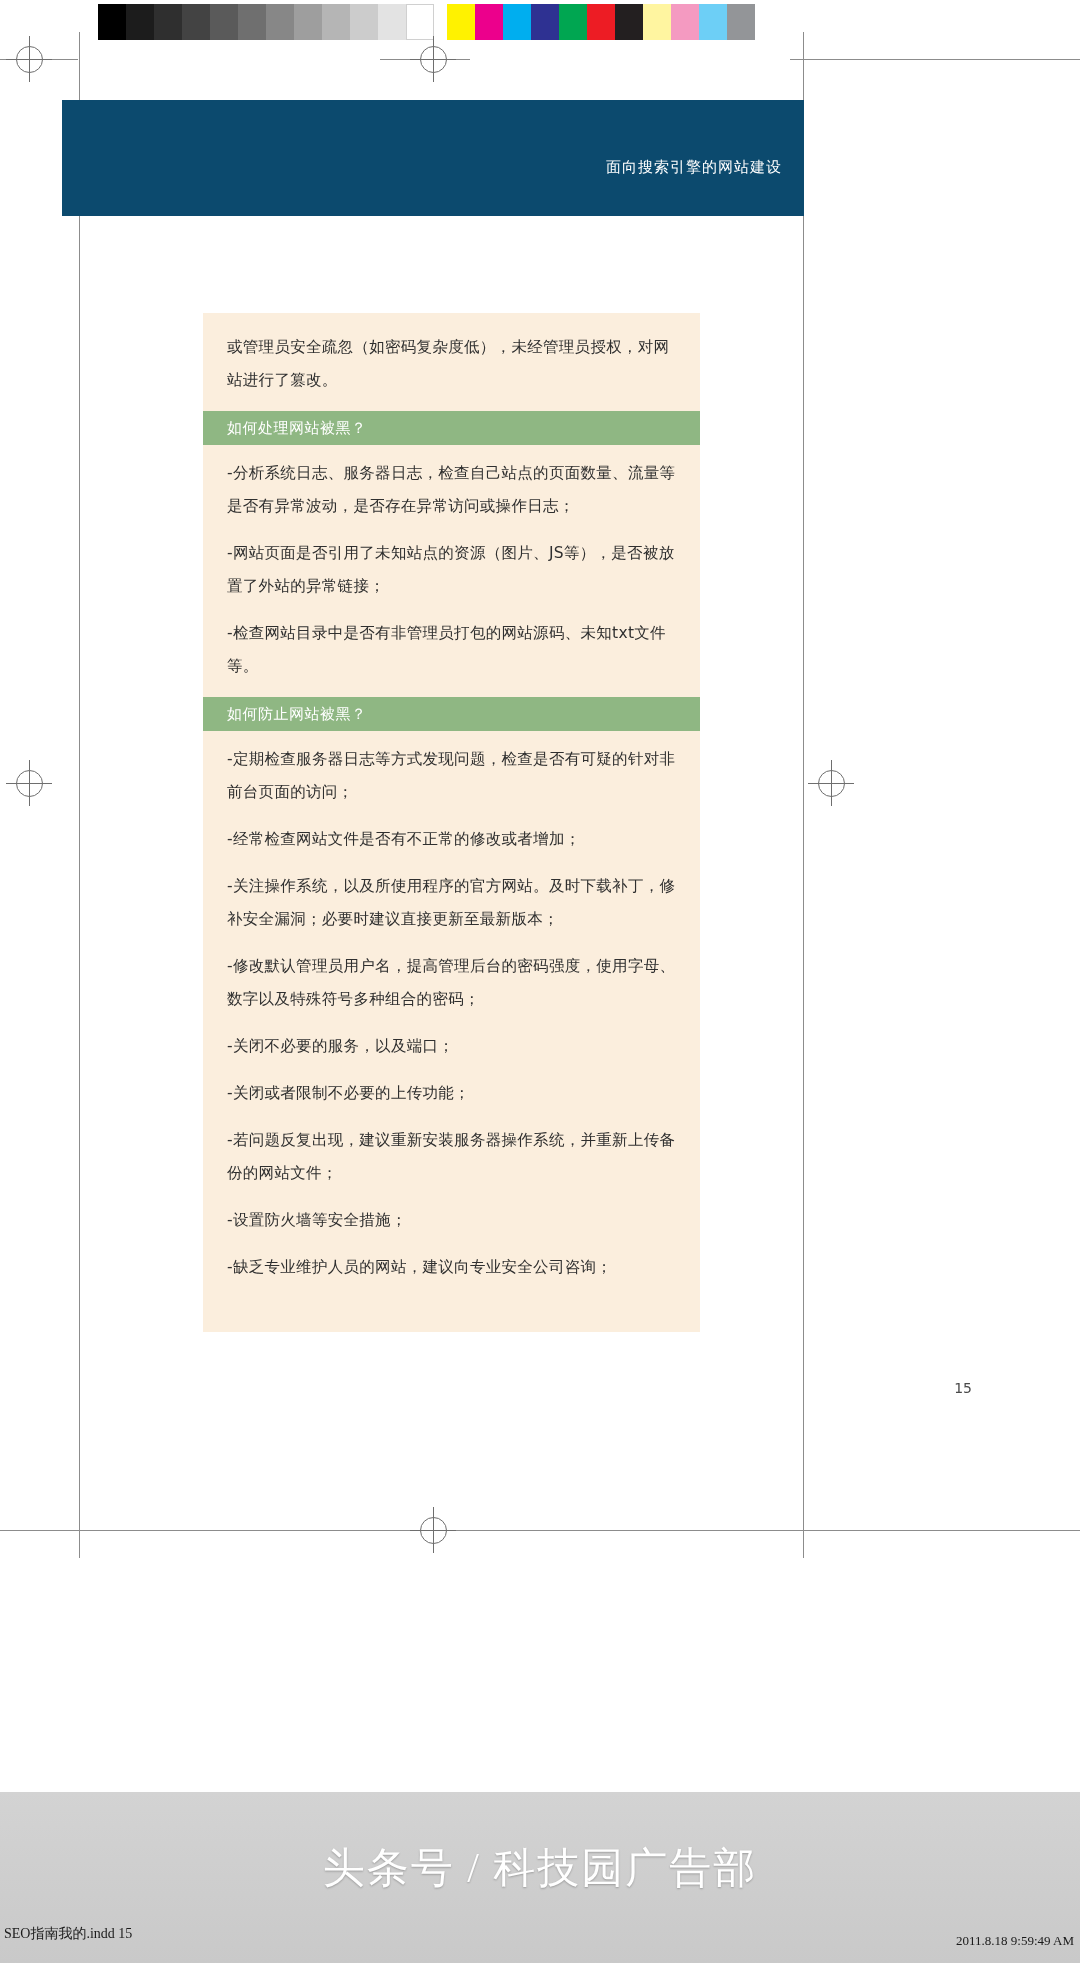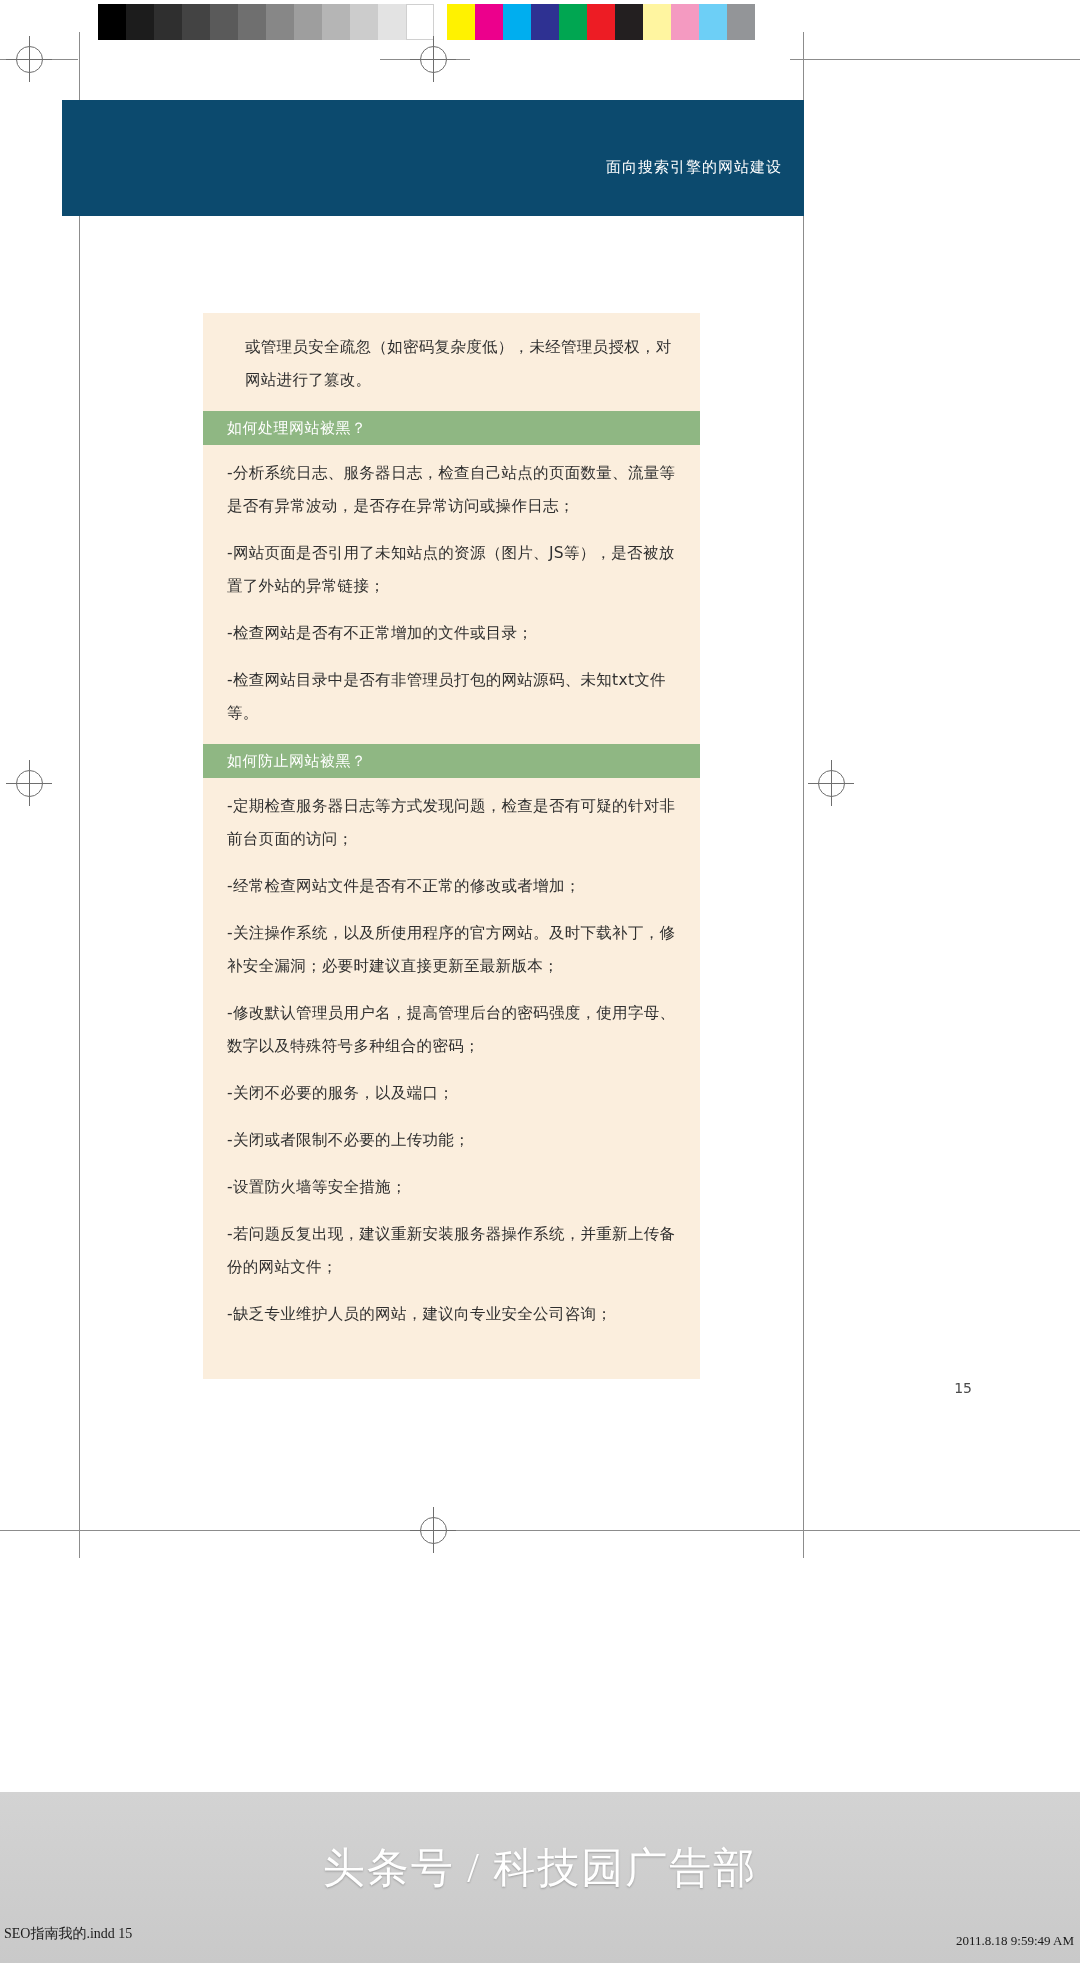--- a/index.html
+++ b/index.html
@@ -82,21 +82,21 @@
     padding: 0;
   }
   .para {
     font-family: "DejaVu Sans", sans-serif;
     font-size: 15.5px;
     line-height: 33px;
     color: #2f2f2f;
     padding: 0 24px;
     letter-spacing: 0.3px;
   }
-  .para.first { padding-top: 18px; margin-left: 18px; }
+  .para.first { padding-top: 18px; }
   .para-block { margin: 0 0 14px 0; }
   .section-head {
     background: #8fb783;
     color: #ffffff;
     font-family: "DejaVu Sans", sans-serif;
     font-size: 15px;
     line-height: 34px;
     padding: 0 24px;
     margin: 10px 0 12px 0;
     letter-spacing: 0.5px;
@@ -224,32 +224,31 @@
 <div class="header-band">
   <div class="header-title">面向搜索引擎的网站建设</div>
 </div>
 
 <div class="content-col">
   <div class="para first para-block">或管理员安全疏忽（如密码复杂度低），未经管理员授权，对网站进行了篡改。</div>
 
   <div class="section-head">如何处理网站被黑？</div>
   <div class="para para-block">-分析系统日志、服务器日志，检查自己站点的页面数量、流量等是否有异常波动，是否存在异常访问或操作日志；</div>
   <div class="para para-block">-网站页面是否引用了未知站点的资源（图片、JS等），是否被放置了外站的异常链接；</div>
-  <div class="para para-block">-检查网站是否有不正常增加的文件或目录；</div>
   <div class="para para-block">-检查网站目录中是否有非管理员打包的网站源码、未知txt文件等。</div>
 
   <div class="section-head">如何防止网站被黑？</div>
   <div class="para para-block">-定期检查服务器日志等方式发现问题，检查是否有可疑的针对非前台页面的访问；</div>
   <div class="para para-block">-经常检查网站文件是否有不正常的修改或者增加；</div>
   <div class="para para-block">-关注操作系统，以及所使用程序的官方网站。及时下载补丁，修补安全漏洞；必要时建议直接更新至最新版本；</div>
   <div class="para para-block">-修改默认管理员用户名，提高管理后台的密码强度，使用字母、数字以及特殊符号多种组合的密码；</div>
   <div class="para para-block">-关闭不必要的服务，以及端口；</div>
   <div class="para para-block">-关闭或者限制不必要的上传功能；</div>
+  <div class="para para-block">-若问题反复出现，建议重新安装服务器操作系统，并重新上传备份的网站文件；</div>
   <div class="para para-block">-设置防火墙等安全措施；</div>
-  <div class="para para-block">-若问题反复出现，建议重新安装服务器操作系统，并重新上传备份的网站文件；</div>
   <div class="para para-block">-缺乏专业维护人员的网站，建议向专业安全公司咨询；</div>
   <div class="spacer-bottom"></div>
 </div>
 
 <div class="page-number">15</div>
 
 <div class="bottom-band-inner"></div>
 <div class="watermark">头条号 / 科技园广告部</div>
 
 <div class="footer-left">SEO指南我的.indd   15</div>

